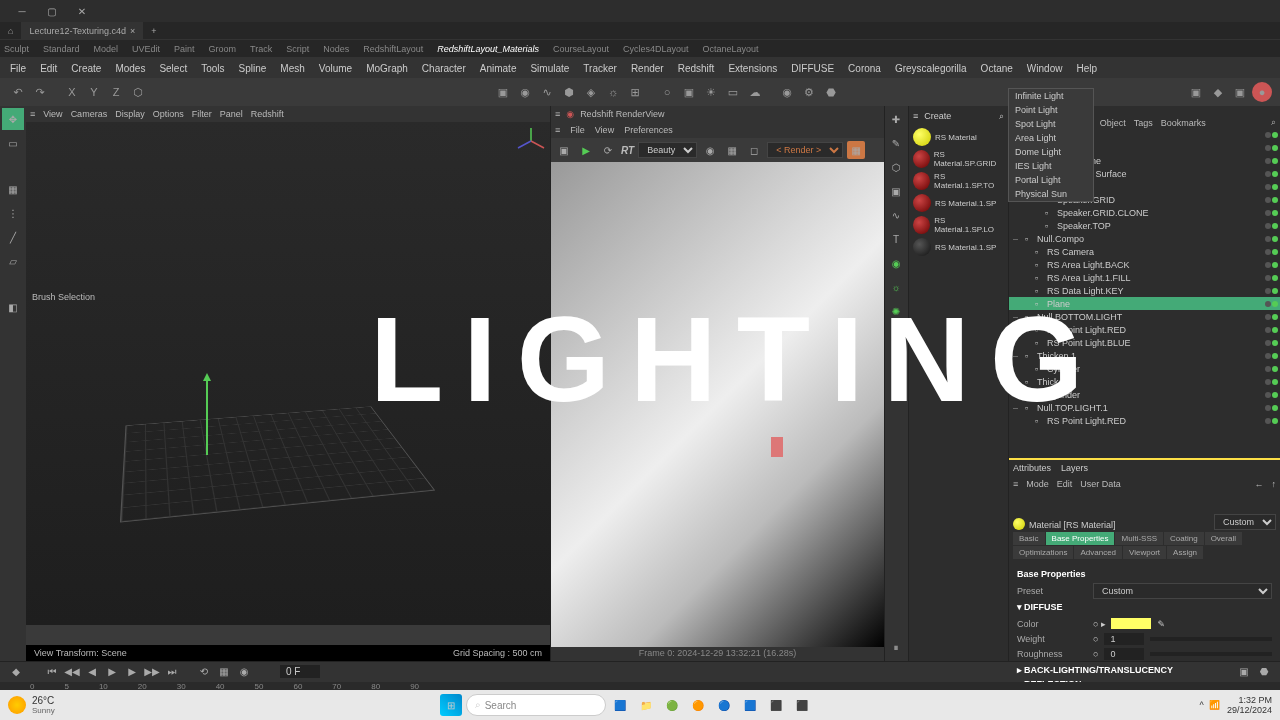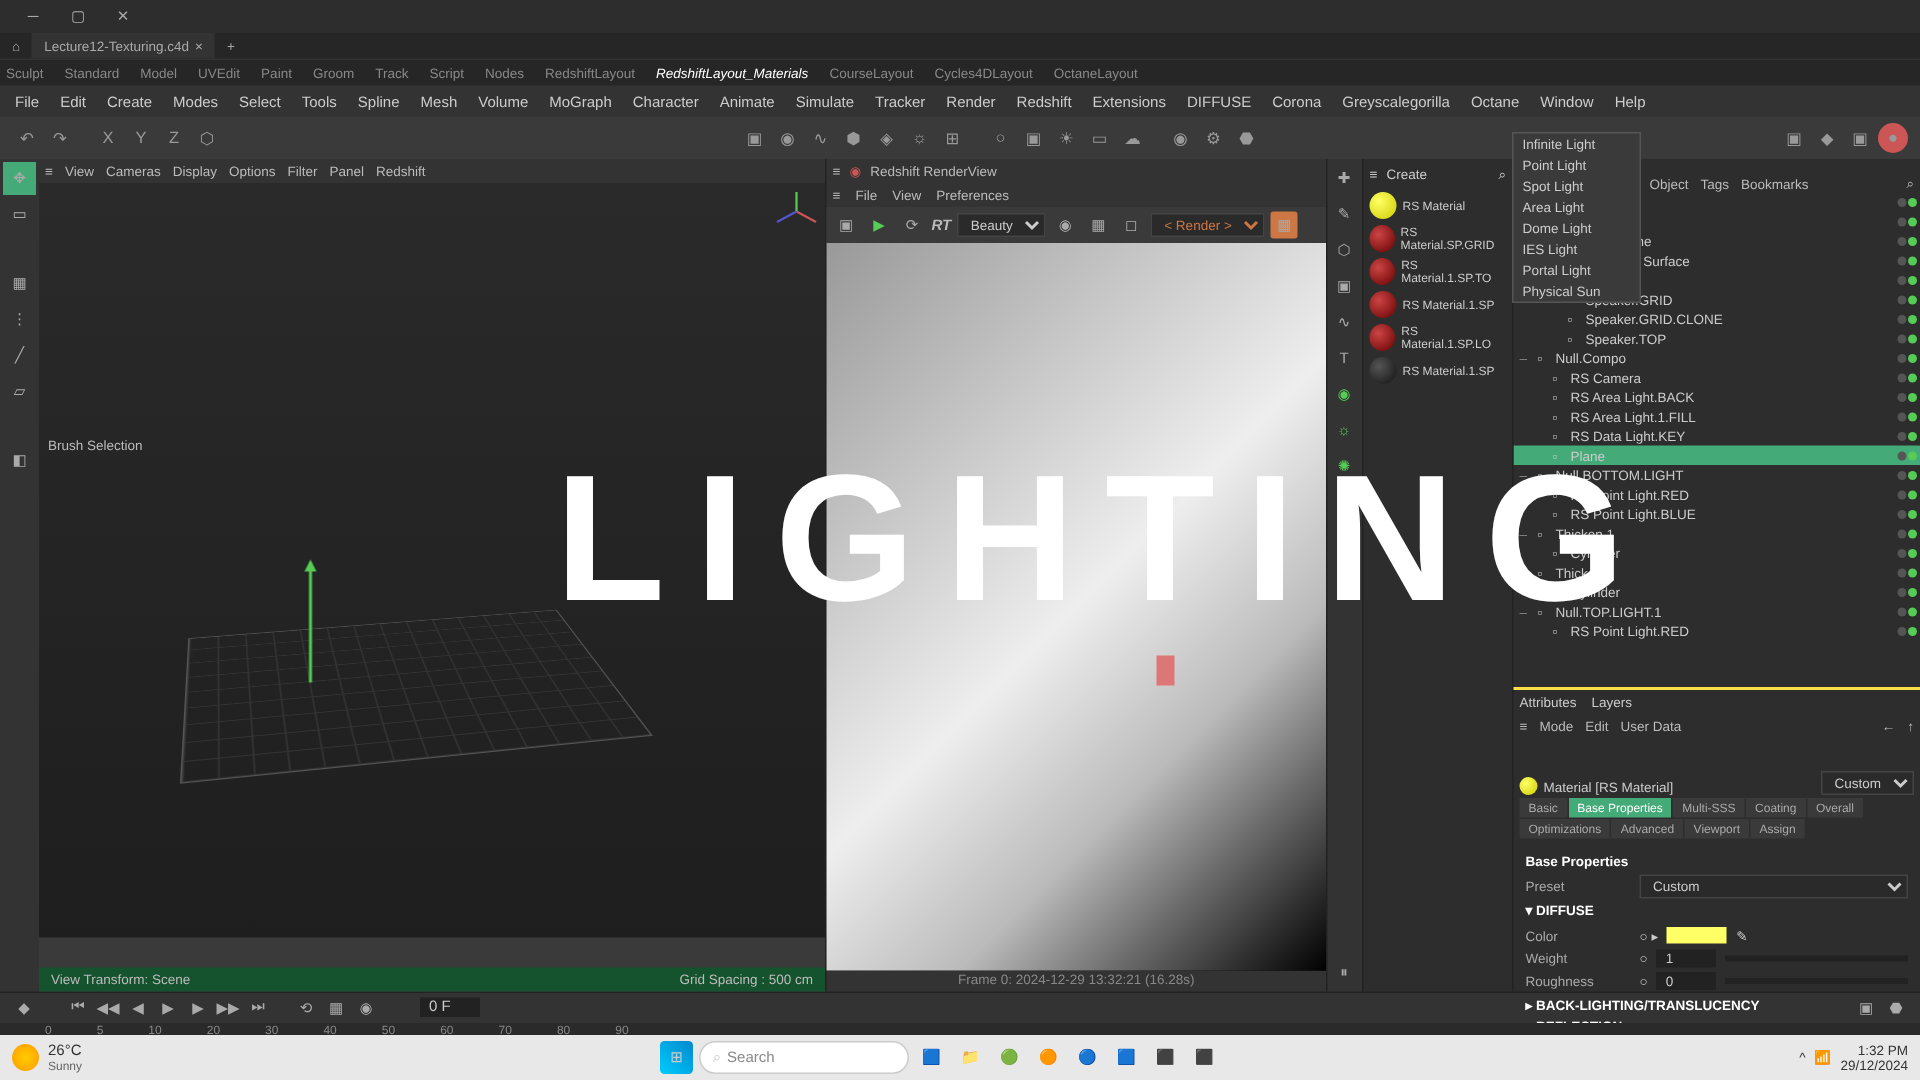--- a/index.html
+++ b/index.html
@@ -25,21 +25,21 @@
 .tool-icon.active { background: #4a7; }
 .viewport-area { flex: 1; background: #3a3a3a; display: flex; flex-direction: column; }
 .vp-menubar { height: 16px; background: #333; display: flex; align-items: center; padding: 0 4px; gap: 8px; font-size: 9px; color: #bbb; }
 .vp-header { height: 16px; background: #333; display: flex; justify-content: space-between; align-items: center; padding: 0 8px; font-size: 9px; color: #bbb; }
 .viewport-canvas { flex: 1; background: linear-gradient(180deg, #2a2a2a 0%, #1e1e1e 100%); position: relative; overflow: hidden; }
 .viewport-floor { position: absolute; bottom: 80px; left: 100px; width: 280px; height: 180px; border: 1px solid #555; transform: perspective(600px) rotateX(60deg) rotateZ(-10deg); background-image: repeating-linear-gradient(0deg, #333 0, #333 1px, transparent 1px, transparent 20px), repeating-linear-gradient(90deg, #333 0, #333 1px, transparent 1px, transparent 20px); }
 .viewport-axis { position: absolute; left: 180px; bottom: 170px; }
 .axis-line { position: absolute; width: 2px; height: 80px; }
 .axis-y { background: #5c5; transform: translateY(-80px); }
 .axis-y::after { content: ''; position: absolute; top: -6px; left: -3px; border: 4px solid transparent; border-bottom: 8px solid #5c5; }
-.vp-footer { height: 16px; background: #14532d; display: flex; justify-content: space-between; align-items: center; padding: 0 8px; font-size: 9px; color: #bbb; margin-top: 20px; }
+.vp-footer { height: 16px; background: #000000; display: flex; justify-content: space-between; align-items: center; padding: 0 8px; font-size: 9px; color: #bbb; margin-top: 20px; }
 .big-text { position: absolute; left: 370px; top: 290px; font-size: 120px; font-weight: 900; color: #fff; letter-spacing: 20px; font-family: Arial Black, sans-serif; z-index: 50; pointer-events: none; }
 .render-panel { width: 334px; background: #333; display: flex; flex-direction: column; border-left: 1px solid #222; }
 .rp-header { height: 16px; display: flex; align-items: center; padding: 0 4px; gap: 6px; color: #bbb; font-size: 9px; }
 .rp-menubar { height: 16px; display: flex; align-items: center; padding: 0 4px; gap: 10px; font-size: 9px; color: #bbb; }
 .rp-toolbar { height: 24px; background: #3a3a3a; display: flex; align-items: center; padding: 0 4px; gap: 4px; }
 .rp-select { background: #2a2a2a; border: 1px solid #444; color: #ccc; height: 16px; font-size: 9px; padding: 0 4px; }
 .rp-btn { width: 18px; height: 18px; display: flex; align-items: center; justify-content: center; color: #aaa; border-radius: 2px; }
 .rp-btn.orange { background: #c74; }
 .rp-canvas { flex: 1; background: #000; position: relative; }
 .rp-render { position: absolute; inset: 0; background: linear-gradient(135deg, #999 0%, #ccc 30%, #eee 50%, #bbb 70%, #000 100%); }

